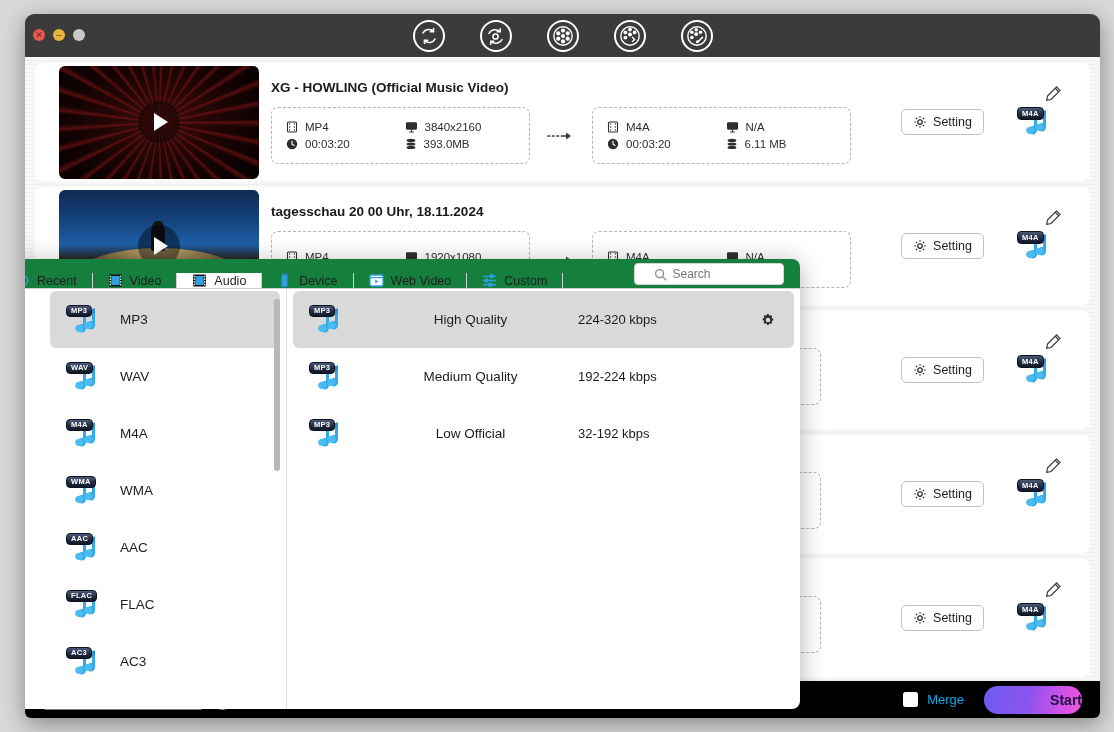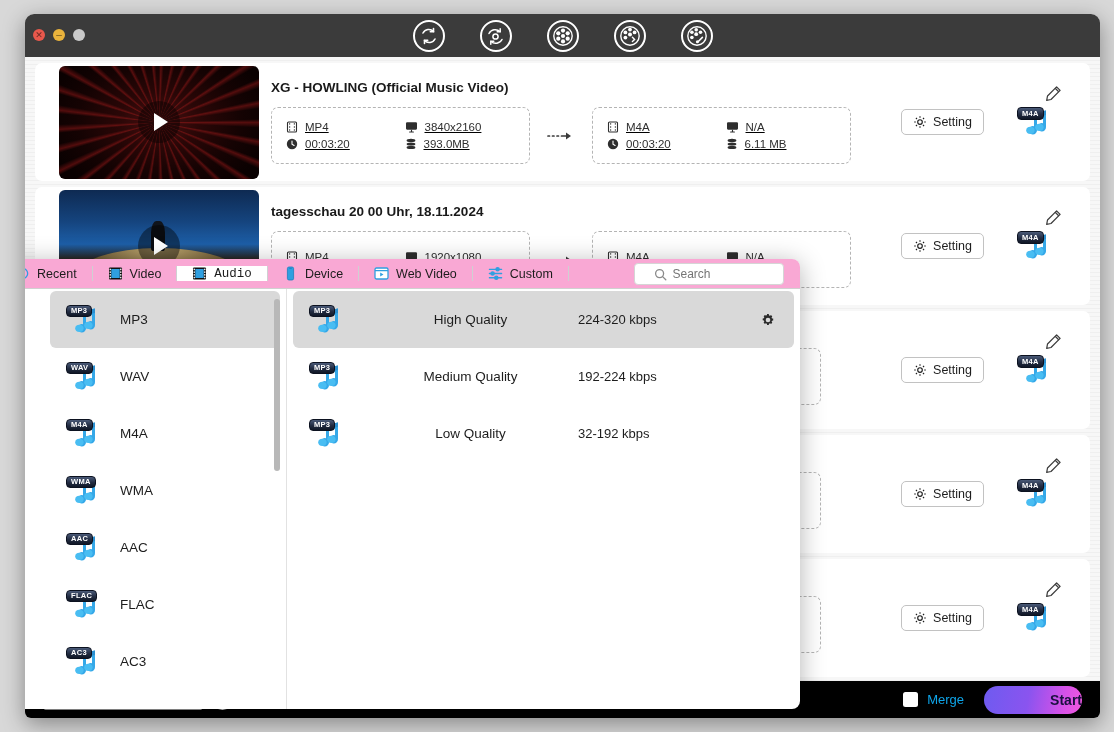--- a/index.html
+++ b/index.html
@@ -124,21 +124,20 @@
   .task-title {
     font-size: 13.5px; font-weight: bold; color: #1a1a1a;
     margin-bottom: 12px; white-space: nowrap; overflow: hidden;
   }
   .fmtrow { display: flex; align-items: center; }
   .fmtbox {
     border: 1px dashed #b4b4b4; border-radius: 7px;
     padding: 9px 14px; width: 259px; height: 57px;
     display: grid; grid-template-columns: 1fr 1fr; gap: 5px 8px;
     align-content: center;
-    text-decoration: underline;
   }
   .meta { display: flex; align-items: center; gap: 7px; font-size: 11.5px; color: #2e2e2e; }
   .meta svg { flex: none; }
   .arrow { margin: 0 16px; display: flex; align-items: center; }
 
   .setting-btn {
     border: 1px solid #c2c2c2; border-radius: 5px;
     background: #fff; padding: 5px 11px;
     display: flex; align-items: center; gap: 6px;
     font-size: 12.5px; color: #1d1d1d; cursor: pointer;
@@ -199,31 +198,31 @@
     left: -25px; top: 245px;
     width: 800px; height: 450px;
     background: #ffffff;
     border-radius: 8px;
     box-shadow: 0 4px 26px rgba(0,0,0,0.30);
     overflow: hidden;
     display: flex; flex-direction: column;
     z-index: 40;
   }
   .poptabs {
-    height: 30px; background: #f9a8d4;
-    display: flex; align-items: center;
+    height: 30px; background: #15803d;
+    display: flex; align-items: flex-end;
     border-bottom: 1px solid #d0d0d0;
     position: relative;
   }
   .ptab {
     display: flex; align-items: center; gap: 7px;
     padding: 0 15px; font-size: 12.5px; color: #1c1c1c;
     border-right: 1px solid #cfd0d2; cursor: pointer; position: relative;
   }
-  .ptab.active { background: #ffffff; font-family: Liberation Mono, monospace; }
+  .ptab.active { background: #ffffff; }
   .ptab svg { flex: none; }
   .searchwrap {
     position: absolute; right: 16px; top: 4px;
     width: 150px; height: 22px;
     background: #fff; border: 1px solid #d5d5d5; border-radius: 4px;
     display: flex; align-items: center; justify-content: center; gap: 6px;
   }
   .searchwrap input {
     border: none; outline: none; font-size: 12px; color: #8a8a8a;
     width: 92px; background: transparent;
@@ -884,20 +883,20 @@
         <div class="qitem">
           <div class="noteicon">
             <svg class="note" viewBox="0 0 34 28">
               <path d="M14 4 L26 1.5 L26 18 A4.2 4.2 0 1 1 23 14.2 V8 L17 9.4 V21 A4.2 4.2 0 1 1 14 17.2 Z" fill="#35a8e8"></path>
               <path d="M14 4 L26 1.5 L26 6 L14 8.4 Z" fill="#2b8fd0"></path>
               <ellipse cx="10.4" cy="21.3" rx="4.2" ry="3.6" fill="#49bdf2"></ellipse>
               <ellipse cx="19.4" cy="18.3" rx="4.2" ry="3.6" fill="#49bdf2"></ellipse>
             </svg>
             <span class="tag">MP3</span>
           </div>
-          <span class="qname">Low Quality</span>
+          <span class="qname">Low Official</span>
           <span class="qrate">32-192 kbps</span>
         </div>
       </div>
     </div>
   </div>
 
 </div>
 
 </body></html>

